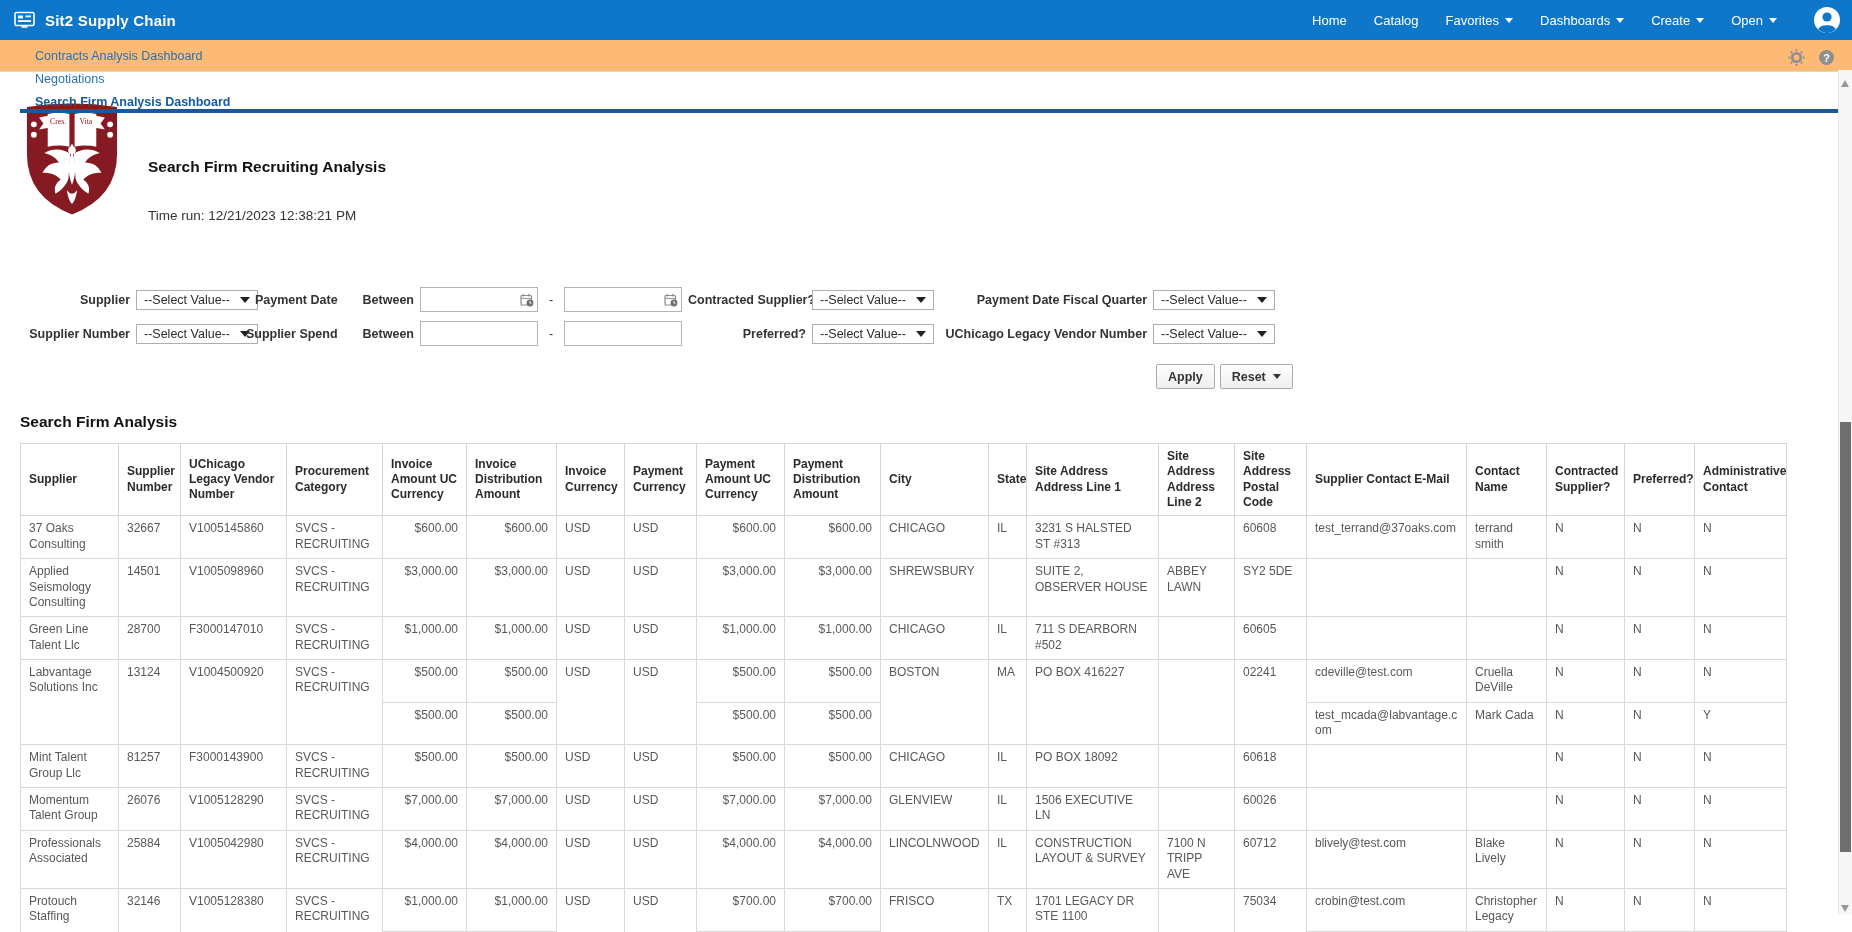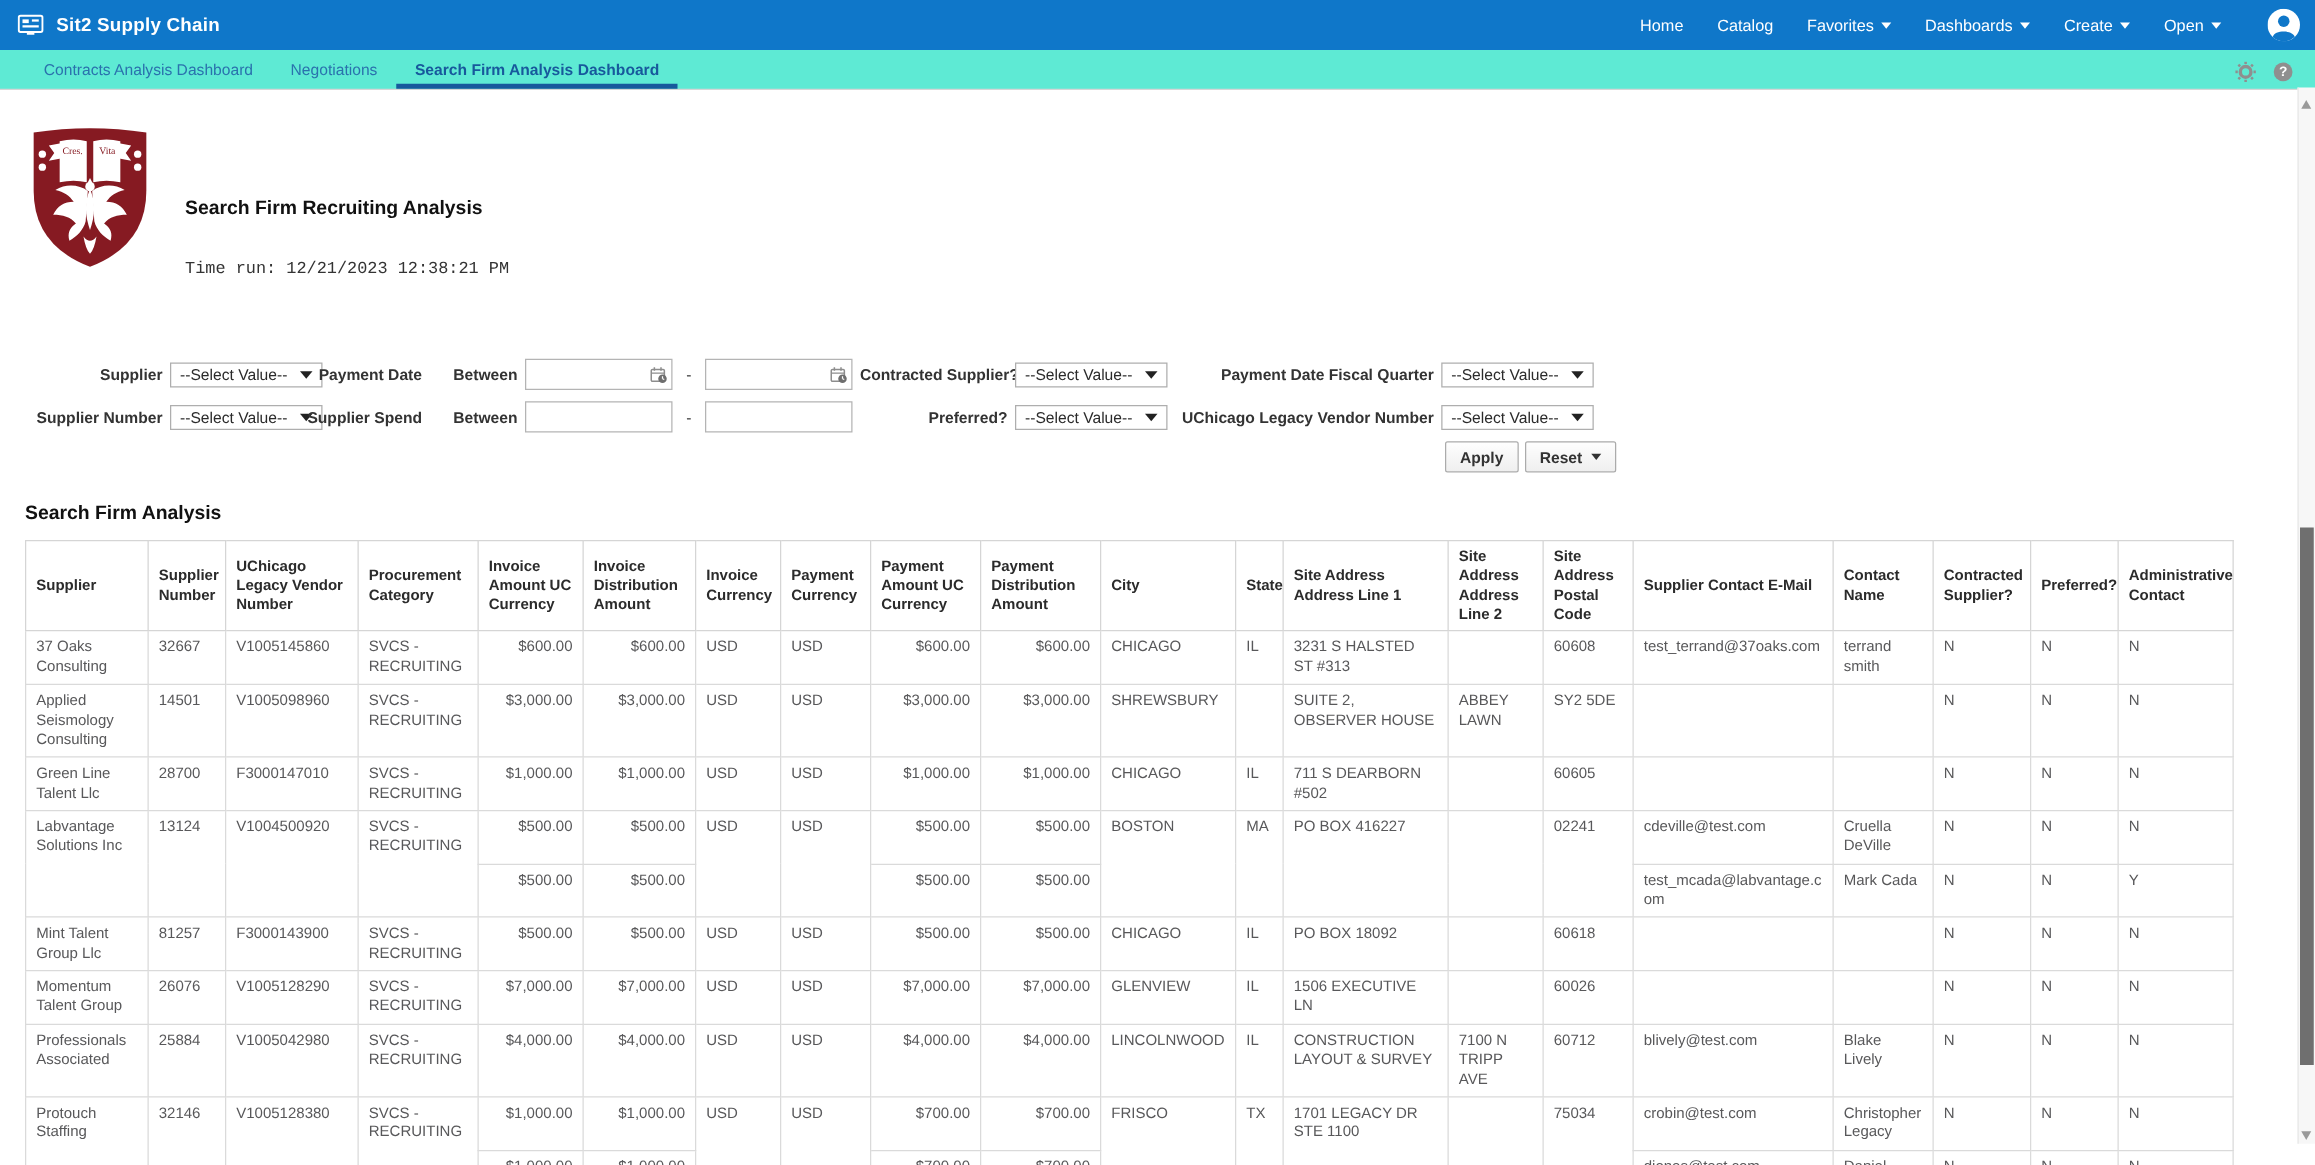--- a/index.html
+++ b/index.html
@@ -8,47 +8,47 @@
     font-family:"Liberation Sans",sans-serif;position:relative;
   }
   
   .topbar{height:40px;background:#0f77c9;display:flex;align-items:center;padding:0 12px 0 14px;color:#fff;}
   .app-title{font-size:15px;font-weight:bold;margin-left:10px;letter-spacing:.2px;}
   .topnav{margin-left:auto;display:flex;align-items:center;gap:27px;font-size:13px;}
   .topnav .navitem{display:flex;align-items:center;gap:6px;cursor:pointer;white-space:nowrap;}
   .caret-down{width:0;height:0;border-left:4px solid transparent;border-right:4px solid transparent;border-top:5px solid #fff;display:inline-block;}
   .avatar{margin-left:10px;width:26px;height:26px;}
   
-  .tabbar{height:31px;border-bottom:1px solid #d6d6d6;display:flex;align-items:stretch;padding-left:20px;position:relative;background:#5eead4;}
+  .tabbar{height:31px;border-bottom:1px solid #d6d6d6;display:flex;align-items:stretch;padding-left:20px;position:relative;background:#fdba74;flex-direction:column;}
   .tab{font-size:12.5px;color:#2a72ad;padding:9px 15px 0 15px;cursor:pointer;white-space:nowrap;}
   .tab.active{color:#17599c;font-weight:bold;border-bottom:4px solid #17599c;}
   .tab-icons{position:absolute;right:18px;top:9px;display:flex;gap:14px;align-items:center;}
   .help-circle{width:15px;height:15px;border-radius:50%;background:#8f8f8f;color:#fff;font-size:11px;font-weight:bold;display:flex;align-items:center;justify-content:center;cursor:pointer;}
   
   .content{padding-left:20px;}
   .brand{display:flex;margin-top:26px;align-items:center;}
   .crest{width:104px;height:118px;}
   .titleblock{margin-left:24px;margin-top:60px;}
   .page-title{font-size:15.5px;font-weight:bold;color:#111;}
-  .time-run{margin-top:32px;font-size:13.5px;color:#333;font-family:Liberation Mono, monospace;}
+  .time-run{margin-top:32px;font-size:13.5px;color:#333;}
   
   .filters{
     margin-top:64px;display:grid;column-gap:6px;row-gap:9px;align-items:center;font-size:12.5px;
     grid-template-columns:110px 122px 150px 118px 14px 118px 118px 122px 207px 122px;
   }
   .flabel{font-weight:bold;color:#333;text-align:right;white-space:nowrap;}
   .flabel-pair{display:flex;justify-content:flex-end;gap:25px;font-weight:bold;color:#333;white-space:nowrap;}
   .select{border:1px solid #aeaeae;height:20px;display:flex;align-items:center;background:#fff;box-sizing:border-box;cursor:pointer;}
   .select .txt{flex:1;padding-left:7px;color:#2b2b2b;overflow:hidden;white-space:nowrap;}
   .select .arr{width:24px;display:flex;justify-content:center;align-items:center;}
   .tri{width:0;height:0;border-left:5px solid transparent;border-right:5px solid transparent;border-top:6px solid #222;}
   .finput{border:1px solid #b4b4b4;height:25px;background:#fff;box-sizing:border-box;position:relative;}
   .finput .cal{position:absolute;right:3px;top:5px;}
   .dash{text-align:center;color:#333;}
-  .actions{margin-top:7px;margin-left:1136px;display:flex;gap:5px;}
+  .actions{margin-top:18px;margin-left:1136px;display:flex;gap:5px;}
   .btn{border:1px solid #ababab;background:linear-gradient(#fefefe,#efefef);font-size:12.5px;font-weight:bold;color:#333;
        height:25px;padding:0 11px;border-radius:2px;display:flex;align-items:center;gap:7px;cursor:pointer;font-family:"Liberation Sans",sans-serif;}
   .btn .tri{border-top-color:#333;border-left-width:4px;border-right-width:4px;border-top-width:5px;}
   
   .section-title{margin-top:24px;font-size:15.5px;font-weight:bold;color:#111;}
   table.grid{border-collapse:collapse;table-layout:fixed;width:1766px;margin-top:12px;font-size:12px;color:#58585a;}
   table.grid th{border:1px solid #d5d5d5;background:#fff;font-weight:bold;color:#2b2b2b;text-align:left;
        vertical-align:middle;padding:5px 8px;line-height:1.28;}
   table.grid td{border:1px solid #dadada;vertical-align:top;padding:5px 8px 6px 8px;line-height:1.28;word-wrap:break-word;}
   table.grid td.num{text-align:right;}

